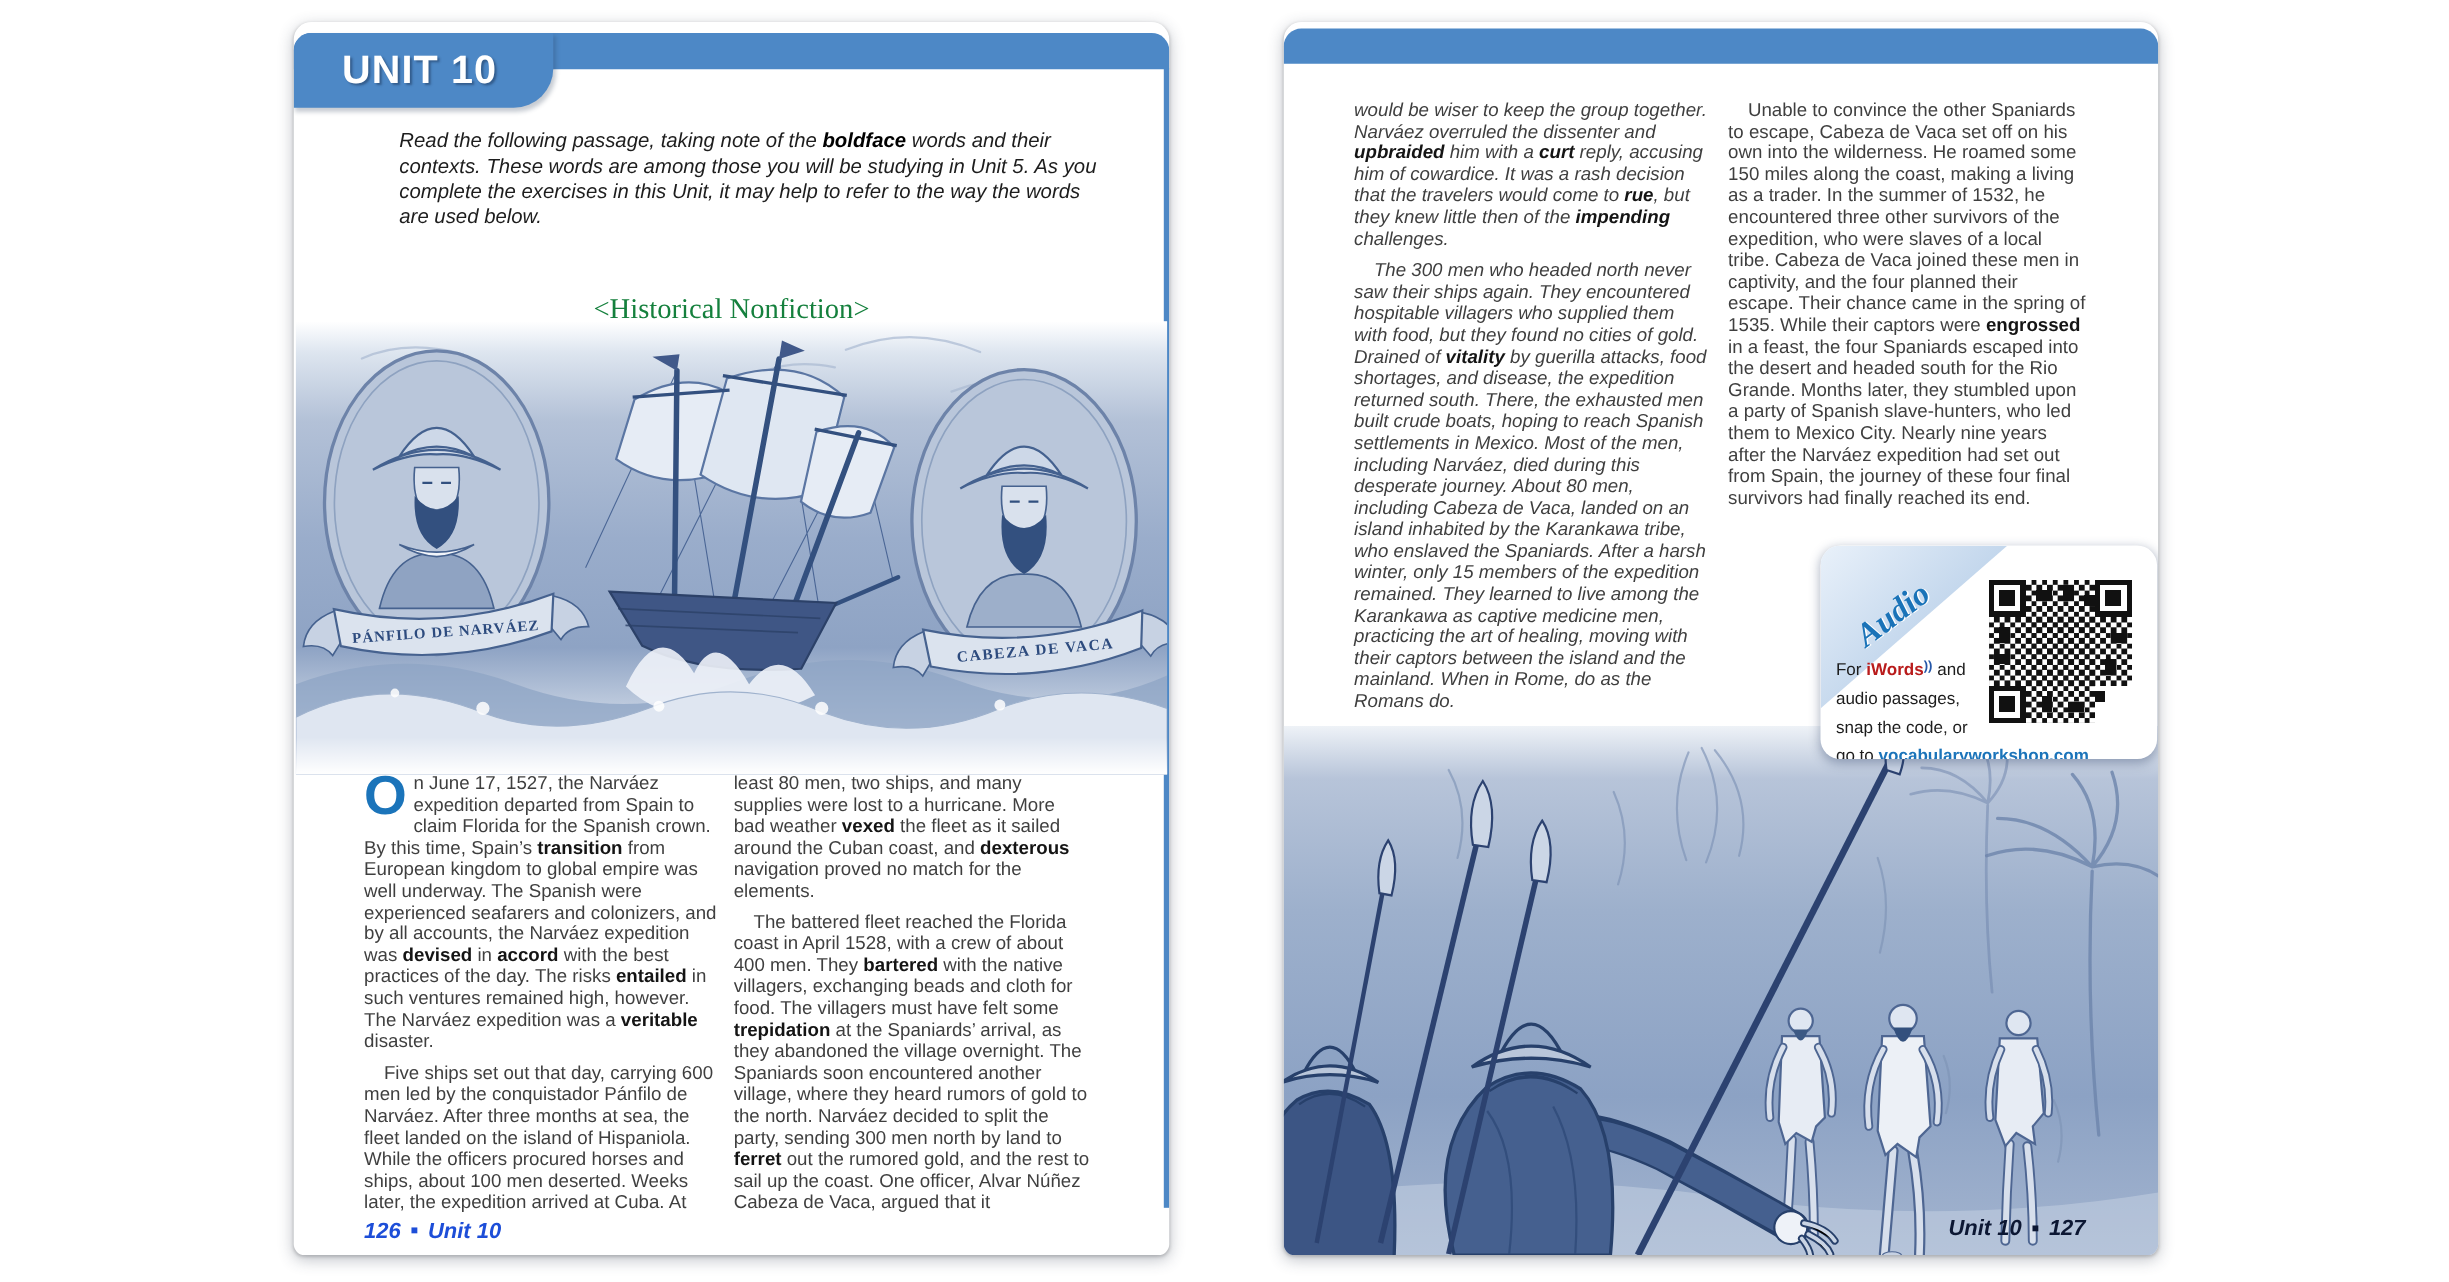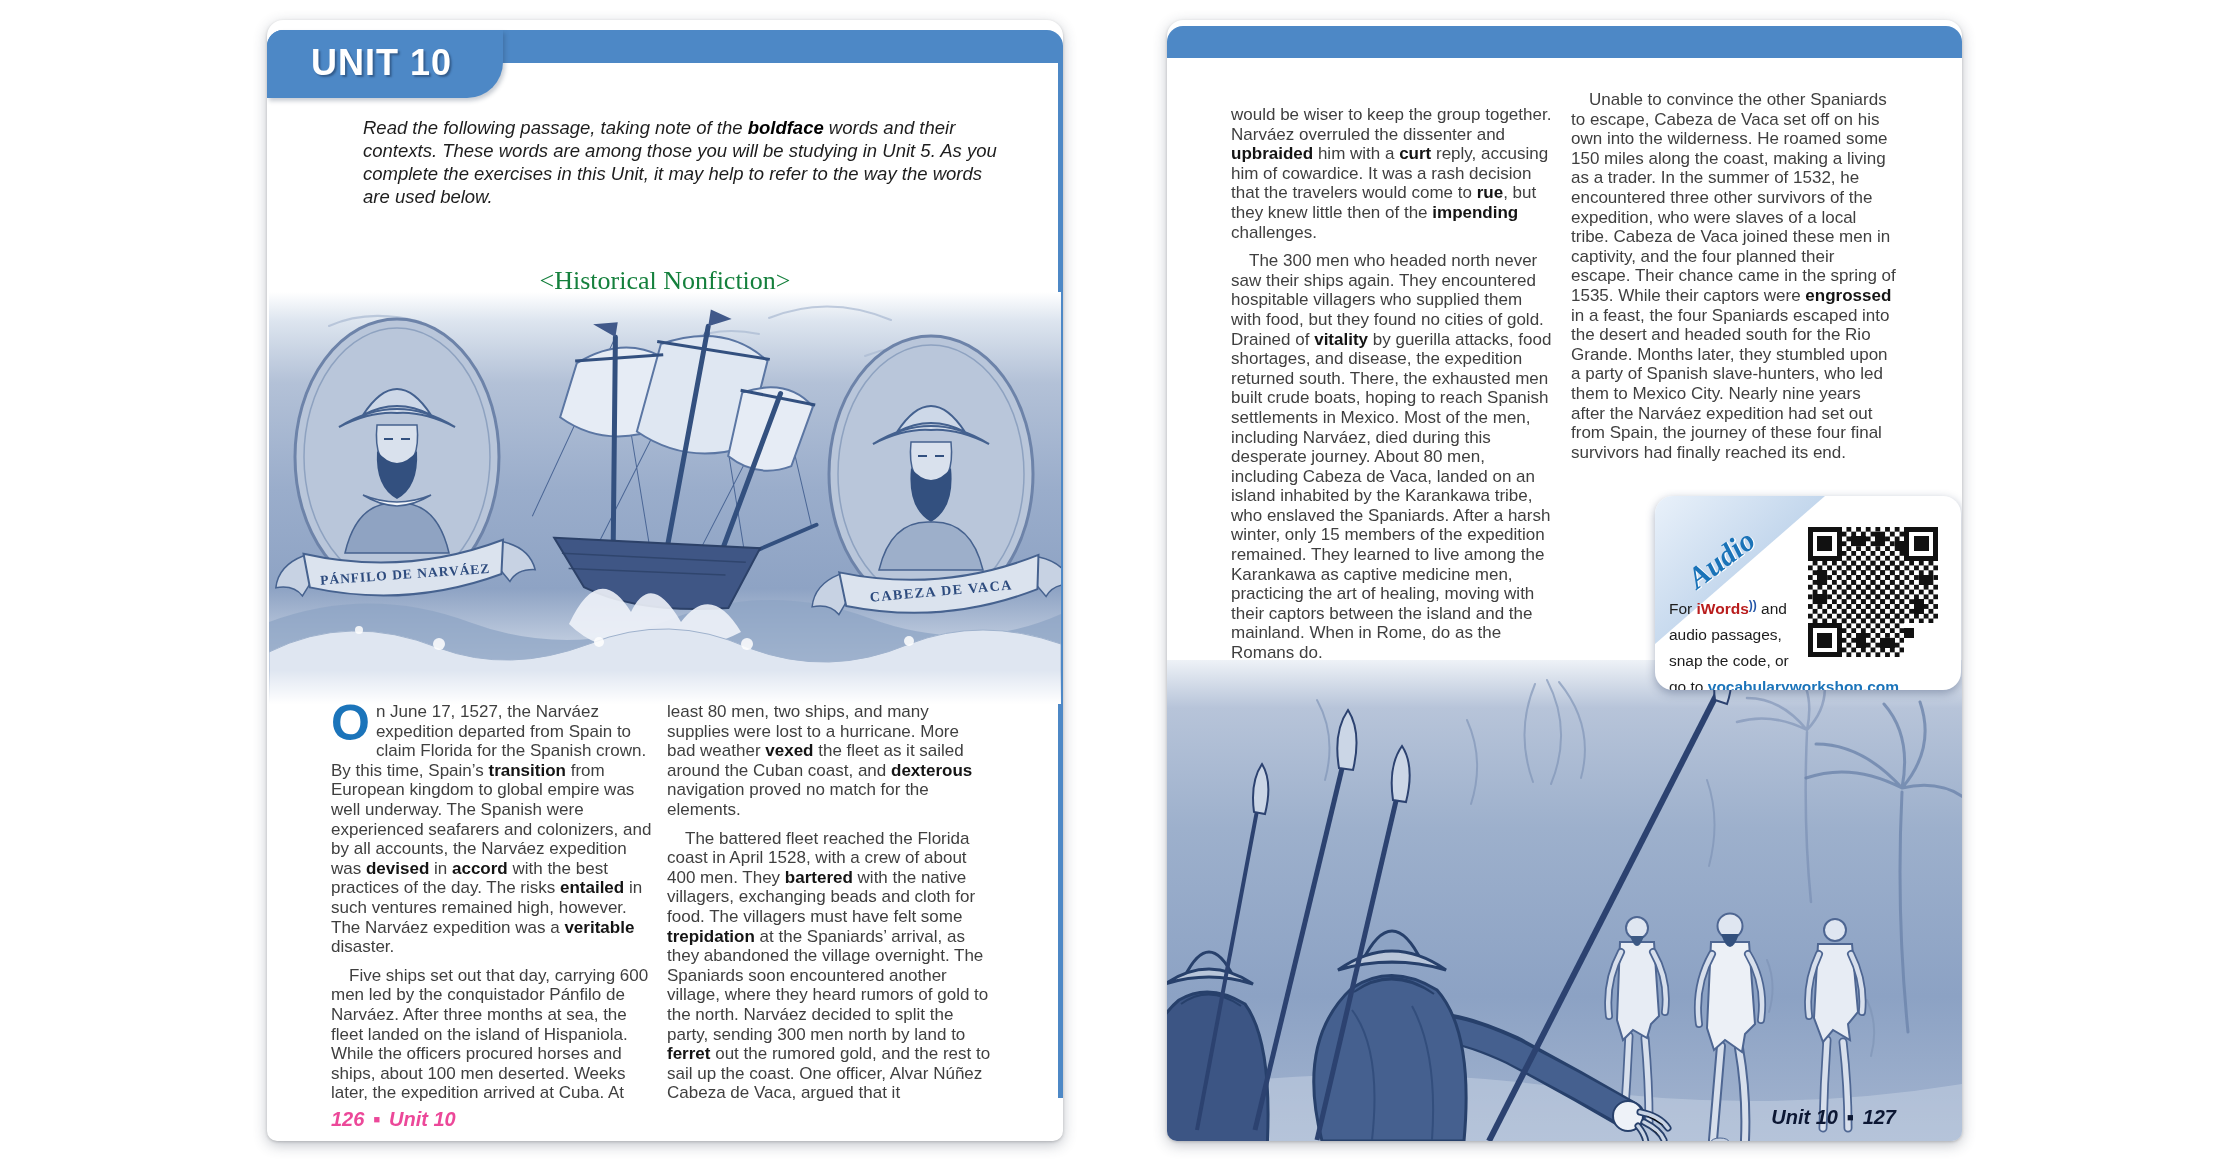--- a/index.html
+++ b/index.html
@@ -36,24 +36,24 @@
      background:linear-gradient(180deg,rgba(255,255,255,0),#ffffff);}
   .illus-top svg,.illus-bottom svg{position:absolute;left:0;top:0;}
 
   .col{position:absolute;width:322px;font-size:17px;line-height:19.6px;color:#3f3f3f;}
   .col .para{margin:0 0 9px 0;}
   .col .para.indent{text-indent:18px;}
   .col b{color:#141414;}
   .dropcap{float:left;font-size:50px;line-height:39px;font-weight:800;color:#1b74ba;margin:2px 6px 0 0;}
   .col-l1{left:64px;top:682px;}
   .col-l2{left:400px;top:682px;width:325px;}
-  .col-r1{left:64px;top:85px;}
+  .col-r1{left:64px;top:70px;font-style:italic;}
   .col-r2{left:404px;top:70px;width:325px;}
 
-  .footer{position:absolute;font-style:italic;font-weight:bold;font-size:20px;color:#ec4899;z-index:6;}
+  .footer{position:absolute;font-style:italic;font-weight:bold;font-size:20px;color:#1d4ed8;z-index:6;}
   .footer .bullet{font-style:normal;font-size:11px;vertical-align:3px;margin:0 9px;}
   .footer-left{left:64px;top:1088px;}
   .footer-right{right:66px;top:1086px;color:#0c1733;}
 
   .illus-bottom{left:0;top:640px;width:795px;height:481px;z-index:1;
      background:linear-gradient(180deg,#eef2f7 0%,#b7c4d9 10%,#9db0cc 35%,#8ca2c4 70%,#a3b4cf 100%);}
   .audio-box{position:absolute;left:488px;top:476px;width:306px;height:194px;background:#ffffff;
      border-radius:18px;z-index:5;box-shadow:0 3px 10px rgba(40,60,100,.40);overflow:hidden;}
   .audio-corner{position:absolute;left:0;top:0;width:170px;height:148px;
      background:linear-gradient(135deg,#e9f1fa 0%,#c2d6ec 55%,#9cbede 100%);

